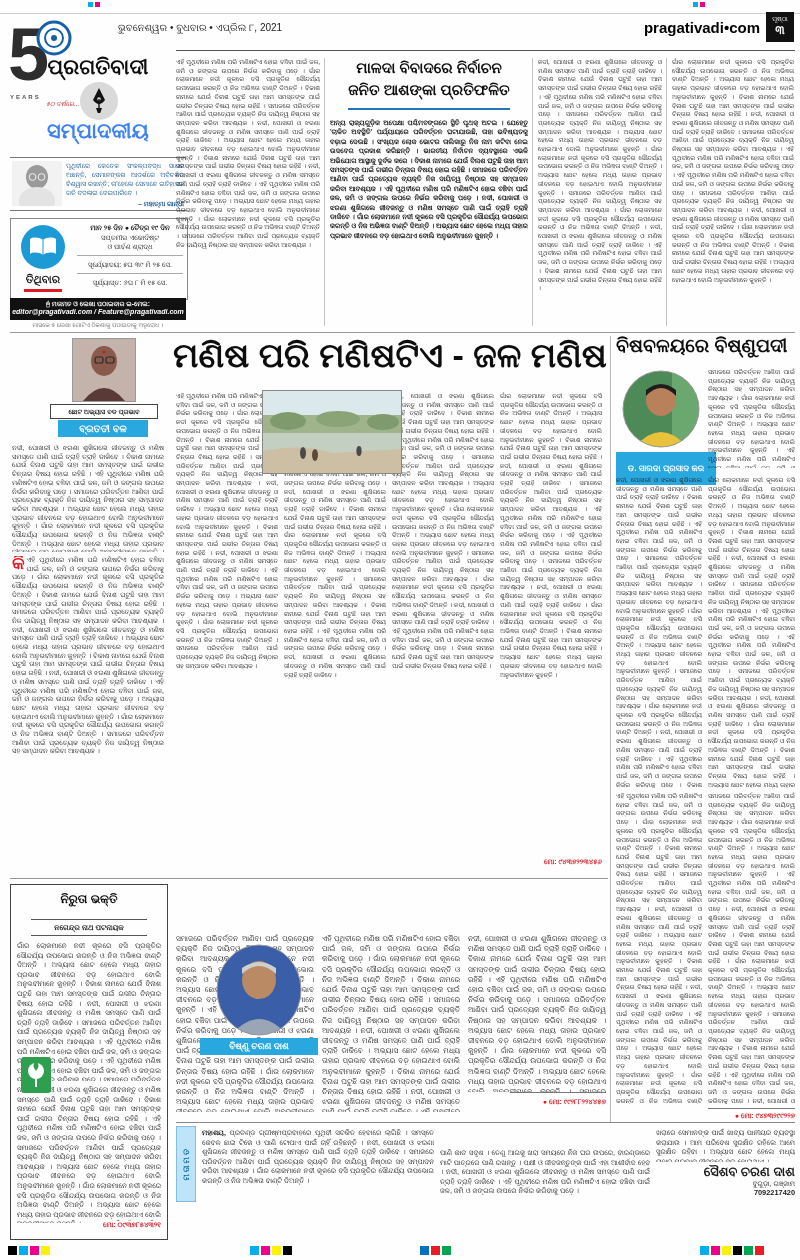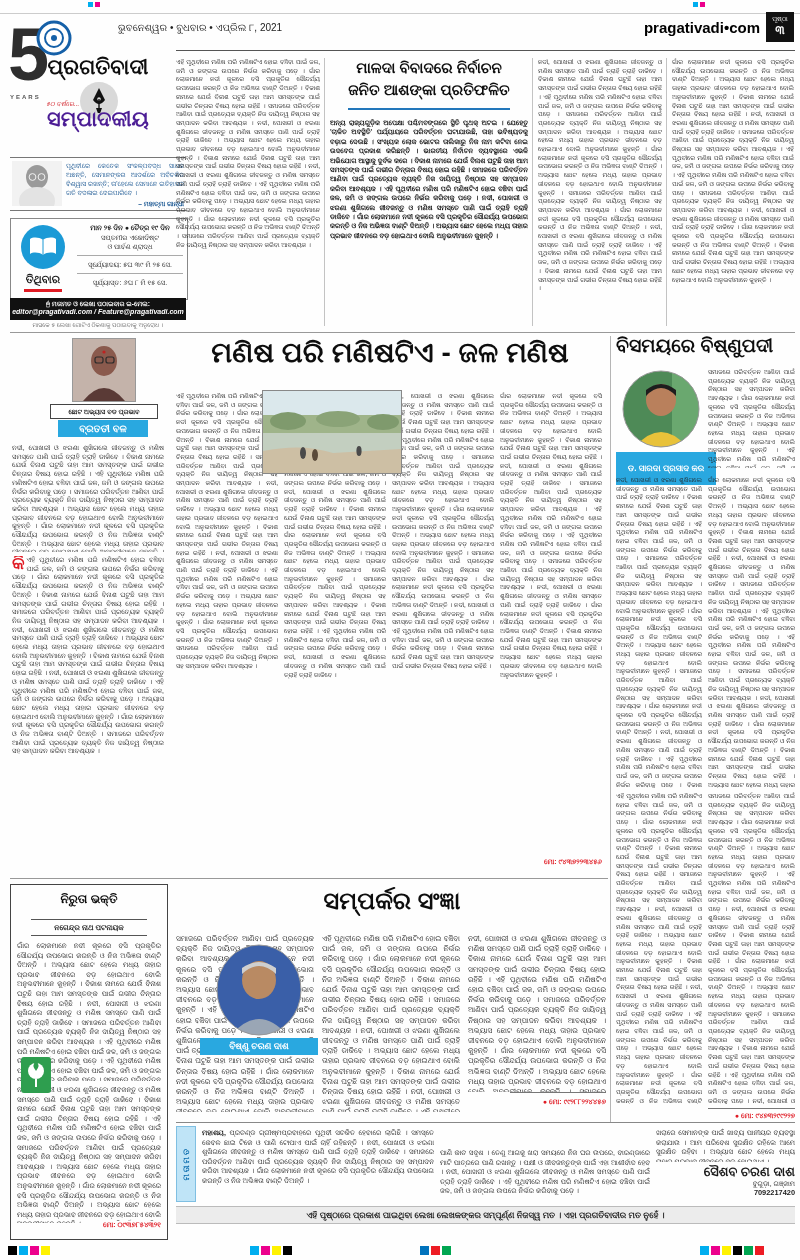--- a/index.html
+++ b/index.html
@@ -60,21 +60,21 @@
   <div class="abs" style="left:80px;top:82px;width:38px;height:38px;border-radius:50%;background:#d9d9d9;display:flex;align-items:center;justify-content:center;">
     <span>
       <svg width="22" height="26" viewBox="0 0 22 26">
         <path d="M11 0 L17 12 Q11 20 5 12 Z" fill="#111"></path>
         <circle cx="11" cy="11" r="1.8" fill="#d9d9d9"></circle>
         <path d="M11 11 L11 20" stroke="#111" stroke-width="1.4"></path>
         <path d="M8 20 L14 20 L12.2 25 L9.8 25 Z" fill="#111"></path>
       </svg>
     </span>
   </div>
-  <div class="headline center" style="left:10px;top:108px;width:176px;font-size:21px;color:#4c1d95;">ସମ୍ପାଦକୀୟ</div>
+  <div class="headline center" style="left:10px;top:120px;width:176px;font-size:21px;color:#3b82f6;">ସମ୍ପାଦକୀୟ</div>
 
   <div class="abs" style="left:10px;top:157px;width:176px;height:52px;border-top:1px solid #777;border-bottom:1px solid #777;">
     <span class="abs" style="left:2px;top:3px;">
       <svg width="50" height="45" viewBox="0 0 50 45">
         <rect width="50" height="45" fill="#f2f2f2"></rect>
         <ellipse cx="25" cy="16" rx="11" ry="12" fill="#9a9a9a"></ellipse>
         <ellipse cx="25" cy="40" rx="18" ry="14" fill="#e3e3e3"></ellipse>
         <circle cx="20.5" cy="16" r="3.4" fill="none" stroke="#f2f2f2" stroke-width="1"></circle>
         <circle cx="29.5" cy="16" r="3.4" fill="none" stroke="#f2f2f2" stroke-width="1"></circle>
       </svg>
@@ -134,21 +134,21 @@
       <circle cx="31" cy="13" r="1.6" fill="#c02020"></circle>
     </svg>
   </span>
   <div class="labelbox" style="left:50px;top:404px;width:106px;height:13px;">ଛୋଟ ଅଭ୍ୟାସ ବଡ ପ୍ରଭାବ</div>
   <div class="bluebox" style="left:58px;top:420px;width:90px;height:17px;font-size:10px;">ବ୍ରତତୀ ବଳ</div>
   <div class="body-txt" style="left:12px;top:444px;width:152px;height:108px;font-size:6.8px;">ନଦୀ, ପୋଖରୀ ଓ ଝରଣା ଶୁଖିଗଲେ ଜୀବଜନ୍ତୁ ଓ ମଣିଷ ସମସ୍ତେ ପାଣି ପାଇଁ ତ୍ରାହି ତ୍ରାହି ଡାକିବେ । ବିକାଶ ନାମରେ ଯେଉଁ ବିନାଶ ଘଟୁଛି ତାହା ଆମ ସମସ୍ତଙ୍କ ପାଇଁ ଗଭୀର ଚିନ୍ତାର ବିଷୟ ହୋଇ ରହିଛି । ଏହି ପୃଥିବୀରେ ମଣିଷ ପରି ମଣିଷଟିଏ ହୋଇ ବଞ୍ଚିବା ପାଇଁ ଜଳ, ଜମି ଓ ଜଙ୍ଗଲ ଉପରେ ନିର୍ଭର କରିବାକୁ ପଡ଼େ । ସମାଜରେ ପରିବର୍ତ୍ତନ ଆଣିବା ପାଇଁ ପ୍ରତ୍ୟେକ ବ୍ୟକ୍ତି ନିଜ ଦାୟିତ୍ୱ ନିଷ୍ଠାର ସହ ସମ୍ପାଦନ କରିବା ଆବଶ୍ୟକ । ଅଭ୍ୟାସ ଛୋଟ ହେଲେ ମଧ୍ୟ ତାହାର ପ୍ରଭାବ ଜୀବନରେ ବଡ଼ ହୋଇଥାଏ ବୋଲି ଅନୁଭବୀମାନେ କୁହନ୍ତି । ଗାଁର ଲୋକମାନେ ନଦୀ କୂଳରେ ବସି ପ୍ରକୃତିର ସୌନ୍ଦର୍ଯ୍ୟ ଉପଭୋଗ କରନ୍ତି ଓ ନିଜ ଅଭିଜ୍ଞତା ବାଣ୍ଟି ଦିଅନ୍ତି । ଅଭ୍ୟାସ ଛୋଟ ହେଲେ ମଧ୍ୟ ତାହାର ପ୍ରଭାବ ଜୀବନରେ ବଡ଼ ହୋଇଥାଏ ବୋଲି ଅନୁଭବୀମାନେ କୁହନ୍ତି । ସମାଜରେ ପରିବର୍ତ୍ତନ ଆଣିବା ପାଇଁ ପ୍ରତ୍ୟେକ ବ୍ୟକ୍ତି ନିଜ ଦାୟିତ୍ୱ ନିଷ୍ଠାର ସହ ସମ୍ପାଦନ କରିବା ଆବଶ୍ୟକ । ଗାଁର ଲୋକମାନେ ନଦୀ କୂଳରେ ବସି ପ୍ରକୃତିର ସୌନ୍ଦର୍ଯ୍ୟ ଉପଭୋଗ କରନ୍ତି ଓ ନିଜ ଅଭିଜ୍ଞତା ବାଣ୍ଟି ଦିଅନ୍ତି । ନଦୀ, ପୋଖରୀ ଓ ଝରଣା ଶୁଖିଗଲେ ଜୀବଜନ୍ତୁ ଓ ମଣିଷ ସମସ୍ତେ ପାଣି ପାଇଁ ତ୍ରାହି ତ୍ରାହି ଡାକିବେ । ଏହି ପୃଥିବୀରେ ମଣିଷ ପରି ମଣିଷଟିଏ ହୋଇ ବଞ୍ଚିବା ପାଇଁ ଜଳ, ଜମି ଓ ଜଙ୍ଗଲ ଉପରେ ନିର୍ଭର କରିବାକୁ ପଡ଼େ । ବିକାଶ ନାମରେ ଯେଉଁ ବିନାଶ ଘଟୁଛି ତାହା ଆମ ସମସ୍ତଙ୍କ ପାଇଁ ଗଭୀର ଚିନ୍ତାର ବିଷୟ ହୋଇ ରହିଛି ।</div>
   <div class="body-txt" style="left:12px;top:556px;width:152px;height:316px;font-size:6.8px;">
     <span class="dropcap">କି</span><span>ଏହି ପୃଥିବୀରେ ମଣିଷ ପରି ମଣିଷଟିଏ ହୋଇ ବଞ୍ଚିବା ପାଇଁ ଜଳ, ଜମି ଓ ଜଙ୍ଗଲ ଉପରେ ନିର୍ଭର କରିବାକୁ ପଡ଼େ । ଗାଁର ଲୋକମାନେ ନଦୀ କୂଳରେ ବସି ପ୍ରକୃତିର ସୌନ୍ଦର୍ଯ୍ୟ ଉପଭୋଗ କରନ୍ତି ଓ ନିଜ ଅଭିଜ୍ଞତା ବାଣ୍ଟି ଦିଅନ୍ତି । ବିକାଶ ନାମରେ ଯେଉଁ ବିନାଶ ଘଟୁଛି ତାହା ଆମ ସମସ୍ତଙ୍କ ପାଇଁ ଗଭୀର ଚିନ୍ତାର ବିଷୟ ହୋଇ ରହିଛି । ସମାଜରେ ପରିବର୍ତ୍ତନ ଆଣିବା ପାଇଁ ପ୍ରତ୍ୟେକ ବ୍ୟକ୍ତି ନିଜ ଦାୟିତ୍ୱ ନିଷ୍ଠାର ସହ ସମ୍ପାଦନ କରିବା ଆବଶ୍ୟକ । ନଦୀ, ପୋଖରୀ ଓ ଝରଣା ଶୁଖିଗଲେ ଜୀବଜନ୍ତୁ ଓ ମଣିଷ ସମସ୍ତେ ପାଣି ପାଇଁ ତ୍ରାହି ତ୍ରାହି ଡାକିବେ । ଅଭ୍ୟାସ ଛୋଟ ହେଲେ ମଧ୍ୟ ତାହାର ପ୍ରଭାବ ଜୀବନରେ ବଡ଼ ହୋଇଥାଏ ବୋଲି ଅନୁଭବୀମାନେ କୁହନ୍ତି । ବିକାଶ ନାମରେ ଯେଉଁ ବିନାଶ ଘଟୁଛି ତାହା ଆମ ସମସ୍ତଙ୍କ ପାଇଁ ଗଭୀର ଚିନ୍ତାର ବିଷୟ ହୋଇ ରହିଛି । ନଦୀ, ପୋଖରୀ ଓ ଝରଣା ଶୁଖିଗଲେ ଜୀବଜନ୍ତୁ ଓ ମଣିଷ ସମସ୍ତେ ପାଣି ପାଇଁ ତ୍ରାହି ତ୍ରାହି ଡାକିବେ । ଏହି ପୃଥିବୀରେ ମଣିଷ ପରି ମଣିଷଟିଏ ହୋଇ ବଞ୍ଚିବା ପାଇଁ ଜଳ, ଜମି ଓ ଜଙ୍ଗଲ ଉପରେ ନିର୍ଭର କରିବାକୁ ପଡ଼େ । ଅଭ୍ୟାସ ଛୋଟ ହେଲେ ମଧ୍ୟ ତାହାର ପ୍ରଭାବ ଜୀବନରେ ବଡ଼ ହୋଇଥାଏ ବୋଲି ଅନୁଭବୀମାନେ କୁହନ୍ତି । ଗାଁର ଲୋକମାନେ ନଦୀ କୂଳରେ ବସି ପ୍ରକୃତିର ସୌନ୍ଦର୍ଯ୍ୟ ଉପଭୋଗ କରନ୍ତି ଓ ନିଜ ଅଭିଜ୍ଞତା ବାଣ୍ଟି ଦିଅନ୍ତି । ସମାଜରେ ପରିବର୍ତ୍ତନ ଆଣିବା ପାଇଁ ପ୍ରତ୍ୟେକ ବ୍ୟକ୍ତି ନିଜ ଦାୟିତ୍ୱ ନିଷ୍ଠାର ସହ ସମ୍ପାଦନ କରିବା ଆବଶ୍ୟକ ।</span>
   </div>
 
-  <div class="headline center" style="left:170px;top:338px;width:440px;font-size:28px;">ମଣିଷ ପରି ମଣିଷଟିଏ - ଜଳ ମଣିଷ</div>
+  <div class="headline center" style="left:170px;top:338px;width:440px;font-size:34px;">ମଣିଷ ପରି ମଣିଷଟିଏ - ଜଳ ମଣିଷ</div>
   <div class="body-txt" style="left:176px;top:392px;width:102px;height:478px;">ଏହି ପୃଥିବୀରେ ମଣିଷ ପରି ମଣିଷଟିଏ ହୋଇ ବଞ୍ଚିବା ପାଇଁ ଜଳ, ଜମି ଓ ଜଙ୍ଗଲ ଉପରେ ନିର୍ଭର କରିବାକୁ ପଡ଼େ । ଗାଁର ଲୋକମାନେ ନଦୀ କୂଳରେ ବସି ପ୍ରକୃତିର ସୌନ୍ଦର୍ଯ୍ୟ ଉପଭୋଗ କରନ୍ତି ଓ ନିଜ ଅଭିଜ୍ଞତା ବାଣ୍ଟି ଦିଅନ୍ତି । ବିକାଶ ନାମରେ ଯେଉଁ ବିନାଶ ଘଟୁଛି ତାହା ଆମ ସମସ୍ତଙ୍କ ପାଇଁ ଗଭୀର ଚିନ୍ତାର ବିଷୟ ହୋଇ ରହିଛି । ସମାଜରେ ପରିବର୍ତ୍ତନ ଆଣିବା ପାଇଁ ପ୍ରତ୍ୟେକ ବ୍ୟକ୍ତି ନିଜ ଦାୟିତ୍ୱ ନିଷ୍ଠାର ସହ ସମ୍ପାଦନ କରିବା ଆବଶ୍ୟକ । ନଦୀ, ପୋଖରୀ ଓ ଝରଣା ଶୁଖିଗଲେ ଜୀବଜନ୍ତୁ ଓ ମଣିଷ ସମସ୍ତେ ପାଣି ପାଇଁ ତ୍ରାହି ତ୍ରାହି ଡାକିବେ । ଅଭ୍ୟାସ ଛୋଟ ହେଲେ ମଧ୍ୟ ତାହାର ପ୍ରଭାବ ଜୀବନରେ ବଡ଼ ହୋଇଥାଏ ବୋଲି ଅନୁଭବୀମାନେ କୁହନ୍ତି । ବିକାଶ ନାମରେ ଯେଉଁ ବିନାଶ ଘଟୁଛି ତାହା ଆମ ସମସ୍ତଙ୍କ ପାଇଁ ଗଭୀର ଚିନ୍ତାର ବିଷୟ ହୋଇ ରହିଛି । ନଦୀ, ପୋଖରୀ ଓ ଝରଣା ଶୁଖିଗଲେ ଜୀବଜନ୍ତୁ ଓ ମଣିଷ ସମସ୍ତେ ପାଣି ପାଇଁ ତ୍ରାହି ତ୍ରାହି ଡାକିବେ । ଏହି ପୃଥିବୀରେ ମଣିଷ ପରି ମଣିଷଟିଏ ହୋଇ ବଞ୍ଚିବା ପାଇଁ ଜଳ, ଜମି ଓ ଜଙ୍ଗଲ ଉପରେ ନିର୍ଭର କରିବାକୁ ପଡ଼େ । ଅଭ୍ୟାସ ଛୋଟ ହେଲେ ମଧ୍ୟ ତାହାର ପ୍ରଭାବ ଜୀବନରେ ବଡ଼ ହୋଇଥାଏ ବୋଲି ଅନୁଭବୀମାନେ କୁହନ୍ତି । ଗାଁର ଲୋକମାନେ ନଦୀ କୂଳରେ ବସି ପ୍ରକୃତିର ସୌନ୍ଦର୍ଯ୍ୟ ଉପଭୋଗ କରନ୍ତି ଓ ନିଜ ଅଭିଜ୍ଞତା ବାଣ୍ଟି ଦିଅନ୍ତି । ସମାଜରେ ପରିବର୍ତ୍ତନ ଆଣିବା ପାଇଁ ପ୍ରତ୍ୟେକ ବ୍ୟକ୍ତି ନିଜ ଦାୟିତ୍ୱ ନିଷ୍ଠାର ସହ ସମ୍ପାଦନ କରିବା ଆବଶ୍ୟକ ।</div>
   <div class="body-txt" style="left:284px;top:392px;width:102px;height:478px;">ସମାଜରେ ପରିବର୍ତ୍ତନ ଆଣିବା ପାଇଁ ପ୍ରତ୍ୟେକ ବ୍ୟକ୍ତି ନିଜ ଦାୟିତ୍ୱ ନିଷ୍ଠାର ସହ ସମ୍ପାଦନ କରିବା ଆବଶ୍ୟକ । ଗାଁର ଲୋକମାନେ ନଦୀ କୂଳରେ ବସି ପ୍ରକୃତିର ସୌନ୍ଦର୍ଯ୍ୟ ଉପଭୋଗ କରନ୍ତି ଓ ନିଜ ଅଭିଜ୍ଞତା ବାଣ୍ଟି ଦିଅନ୍ତି । ଅଭ୍ୟାସ ଛୋଟ ହେଲେ ମଧ୍ୟ ତାହାର ପ୍ରଭାବ ଜୀବନରେ ବଡ଼ ହୋଇଥାଏ ବୋଲି ଅନୁଭବୀମାନେ କୁହନ୍ତି । ଏହି ପୃଥିବୀରେ ମଣିଷ ପରି ମଣିଷଟିଏ ହୋଇ ବଞ୍ଚିବା ପାଇଁ ଜଳ, ଜମି ଓ ଜଙ୍ଗଲ ଉପରେ ନିର୍ଭର କରିବାକୁ ପଡ଼େ । ନଦୀ, ପୋଖରୀ ଓ ଝରଣା ଶୁଖିଗଲେ ଜୀବଜନ୍ତୁ ଓ ମଣିଷ ସମସ୍ତେ ପାଣି ପାଇଁ ତ୍ରାହି ତ୍ରାହି ଡାକିବେ । ବିକାଶ ନାମରେ ଯେଉଁ ବିନାଶ ଘଟୁଛି ତାହା ଆମ ସମସ୍ତଙ୍କ ପାଇଁ ଗଭୀର ଚିନ୍ତାର ବିଷୟ ହୋଇ ରହିଛି । ଗାଁର ଲୋକମାନେ ନଦୀ କୂଳରେ ବସି ପ୍ରକୃତିର ସୌନ୍ଦର୍ଯ୍ୟ ଉପଭୋଗ କରନ୍ତି ଓ ନିଜ ଅଭିଜ୍ଞତା ବାଣ୍ଟି ଦିଅନ୍ତି । ଅଭ୍ୟାସ ଛୋଟ ହେଲେ ମଧ୍ୟ ତାହାର ପ୍ରଭାବ ଜୀବନରେ ବଡ଼ ହୋଇଥାଏ ବୋଲି ଅନୁଭବୀମାନେ କୁହନ୍ତି । ସମାଜରେ ପରିବର୍ତ୍ତନ ଆଣିବା ପାଇଁ ପ୍ରତ୍ୟେକ ବ୍ୟକ୍ତି ନିଜ ଦାୟିତ୍ୱ ନିଷ୍ଠାର ସହ ସମ୍ପାଦନ କରିବା ଆବଶ୍ୟକ । ବିକାଶ ନାମରେ ଯେଉଁ ବିନାଶ ଘଟୁଛି ତାହା ଆମ ସମସ୍ତଙ୍କ ପାଇଁ ଗଭୀର ଚିନ୍ତାର ବିଷୟ ହୋଇ ରହିଛି । ଏହି ପୃଥିବୀରେ ମଣିଷ ପରି ମଣିଷଟିଏ ହୋଇ ବଞ୍ଚିବା ପାଇଁ ଜଳ, ଜମି ଓ ଜଙ୍ଗଲ ଉପରେ ନିର୍ଭର କରିବାକୁ ପଡ଼େ । ନଦୀ, ପୋଖରୀ ଓ ଝରଣା ଶୁଖିଗଲେ ଜୀବଜନ୍ତୁ ଓ ମଣିଷ ସମସ୍ତେ ପାଣି ପାଇଁ ତ୍ରାହି ତ୍ରାହି ଡାକିବେ ।</div>
   <div class="body-txt" style="left:392px;top:392px;width:102px;height:478px;">ନଦୀ, ପୋଖରୀ ଓ ଝରଣା ଶୁଖିଗଲେ ଜୀବଜନ୍ତୁ ଓ ମଣିଷ ସମସ୍ତେ ପାଣି ପାଇଁ ତ୍ରାହି ତ୍ରାହି ଡାକିବେ । ବିକାଶ ନାମରେ ଯେଉଁ ବିନାଶ ଘଟୁଛି ତାହା ଆମ ସମସ୍ତଙ୍କ ପାଇଁ ଗଭୀର ଚିନ୍ତାର ବିଷୟ ହୋଇ ରହିଛି । ଏହି ପୃଥିବୀରେ ମଣିଷ ପରି ମଣିଷଟିଏ ହୋଇ ବଞ୍ଚିବା ପାଇଁ ଜଳ, ଜମି ଓ ଜଙ୍ଗଲ ଉପରେ ନିର୍ଭର କରିବାକୁ ପଡ଼େ । ସମାଜରେ ପରିବର୍ତ୍ତନ ଆଣିବା ପାଇଁ ପ୍ରତ୍ୟେକ ବ୍ୟକ୍ତି ନିଜ ଦାୟିତ୍ୱ ନିଷ୍ଠାର ସହ ସମ୍ପାଦନ କରିବା ଆବଶ୍ୟକ । ଅଭ୍ୟାସ ଛୋଟ ହେଲେ ମଧ୍ୟ ତାହାର ପ୍ରଭାବ ଜୀବନରେ ବଡ଼ ହୋଇଥାଏ ବୋଲି ଅନୁଭବୀମାନେ କୁହନ୍ତି । ଗାଁର ଲୋକମାନେ ନଦୀ କୂଳରେ ବସି ପ୍ରକୃତିର ସୌନ୍ଦର୍ଯ୍ୟ ଉପଭୋଗ କରନ୍ତି ଓ ନିଜ ଅଭିଜ୍ଞତା ବାଣ୍ଟି ଦିଅନ୍ତି । ଅଭ୍ୟାସ ଛୋଟ ହେଲେ ମଧ୍ୟ ତାହାର ପ୍ରଭାବ ଜୀବନରେ ବଡ଼ ହୋଇଥାଏ ବୋଲି ଅନୁଭବୀମାନେ କୁହନ୍ତି । ସମାଜରେ ପରିବର୍ତ୍ତନ ଆଣିବା ପାଇଁ ପ୍ରତ୍ୟେକ ବ୍ୟକ୍ତି ନିଜ ଦାୟିତ୍ୱ ନିଷ୍ଠାର ସହ ସମ୍ପାଦନ କରିବା ଆବଶ୍ୟକ । ଗାଁର ଲୋକମାନେ ନଦୀ କୂଳରେ ବସି ପ୍ରକୃତିର ସୌନ୍ଦର୍ଯ୍ୟ ଉପଭୋଗ କରନ୍ତି ଓ ନିଜ ଅଭିଜ୍ଞତା ବାଣ୍ଟି ଦିଅନ୍ତି । ନଦୀ, ପୋଖରୀ ଓ ଝରଣା ଶୁଖିଗଲେ ଜୀବଜନ୍ତୁ ଓ ମଣିଷ ସମସ୍ତେ ପାଣି ପାଇଁ ତ୍ରାହି ତ୍ରାହି ଡାକିବେ । ଏହି ପୃଥିବୀରେ ମଣିଷ ପରି ମଣିଷଟିଏ ହୋଇ ବଞ୍ଚିବା ପାଇଁ ଜଳ, ଜମି ଓ ଜଙ୍ଗଲ ଉପରେ ନିର୍ଭର କରିବାକୁ ପଡ଼େ । ବିକାଶ ନାମରେ ଯେଉଁ ବିନାଶ ଘଟୁଛି ତାହା ଆମ ସମସ୍ତଙ୍କ ପାଇଁ ଗଭୀର ଚିନ୍ତାର ବିଷୟ ହୋଇ ରହିଛି ।</div>
   <div class="body-txt" style="left:500px;top:392px;width:102px;height:478px;">ଗାଁର ଲୋକମାନେ ନଦୀ କୂଳରେ ବସି ପ୍ରକୃତିର ସୌନ୍ଦର୍ଯ୍ୟ ଉପଭୋଗ କରନ୍ତି ଓ ନିଜ ଅଭିଜ୍ଞତା ବାଣ୍ଟି ଦିଅନ୍ତି । ଅଭ୍ୟାସ ଛୋଟ ହେଲେ ମଧ୍ୟ ତାହାର ପ୍ରଭାବ ଜୀବନରେ ବଡ଼ ହୋଇଥାଏ ବୋଲି ଅନୁଭବୀମାନେ କୁହନ୍ତି । ବିକାଶ ନାମରେ ଯେଉଁ ବିନାଶ ଘଟୁଛି ତାହା ଆମ ସମସ୍ତଙ୍କ ପାଇଁ ଗଭୀର ଚିନ୍ତାର ବିଷୟ ହୋଇ ରହିଛି । ନଦୀ, ପୋଖରୀ ଓ ଝରଣା ଶୁଖିଗଲେ ଜୀବଜନ୍ତୁ ଓ ମଣିଷ ସମସ୍ତେ ପାଣି ପାଇଁ ତ୍ରାହି ତ୍ରାହି ଡାକିବେ । ସମାଜରେ ପରିବର୍ତ୍ତନ ଆଣିବା ପାଇଁ ପ୍ରତ୍ୟେକ ବ୍ୟକ୍ତି ନିଜ ଦାୟିତ୍ୱ ନିଷ୍ଠାର ସହ ସମ୍ପାଦନ କରିବା ଆବଶ୍ୟକ । ଏହି ପୃଥିବୀରେ ମଣିଷ ପରି ମଣିଷଟିଏ ହୋଇ ବଞ୍ଚିବା ପାଇଁ ଜଳ, ଜମି ଓ ଜଙ୍ଗଲ ଉପରେ ନିର୍ଭର କରିବାକୁ ପଡ଼େ । ଏହି ପୃଥିବୀରେ ମଣିଷ ପରି ମଣିଷଟିଏ ହୋଇ ବଞ୍ଚିବା ପାଇଁ ଜଳ, ଜମି ଓ ଜଙ୍ଗଲ ଉପରେ ନିର୍ଭର କରିବାକୁ ପଡ଼େ । ସମାଜରେ ପରିବର୍ତ୍ତନ ଆଣିବା ପାଇଁ ପ୍ରତ୍ୟେକ ବ୍ୟକ୍ତି ନିଜ ଦାୟିତ୍ୱ ନିଷ୍ଠାର ସହ ସମ୍ପାଦନ କରିବା ଆବଶ୍ୟକ । ନଦୀ, ପୋଖରୀ ଓ ଝରଣା ଶୁଖିଗଲେ ଜୀବଜନ୍ତୁ ଓ ମଣିଷ ସମସ୍ତେ ପାଣି ପାଇଁ ତ୍ରାହି ତ୍ରାହି ଡାକିବେ । ଗାଁର ଲୋକମାନେ ନଦୀ କୂଳରେ ବସି ପ୍ରକୃତିର ସୌନ୍ଦର୍ଯ୍ୟ ଉପଭୋଗ କରନ୍ତି ଓ ନିଜ ଅଭିଜ୍ଞତା ବାଣ୍ଟି ଦିଅନ୍ତି । ବିକାଶ ନାମରେ ଯେଉଁ ବିନାଶ ଘଟୁଛି ତାହା ଆମ ସମସ୍ତଙ୍କ ପାଇଁ ଗଭୀର ଚିନ୍ତାର ବିଷୟ ହୋଇ ରହିଛି । ଅଭ୍ୟାସ ଛୋଟ ହେଲେ ମଧ୍ୟ ତାହାର ପ୍ରଭାବ ଜୀବନରେ ବଡ଼ ହୋଇଥାଏ ବୋଲି ଅନୁଭବୀମାନେ କୁହନ୍ତି ।</div>
   <span class="abs" style="left:262px;top:390px;border:1px solid #888;background:#fff;">
     <svg width="138" height="82" viewBox="0 0 138 82">
       <rect width="138" height="30" fill="#dbe8ec"></rect>
       <rect y="24" width="138" height="20" fill="#9fb48a"></rect>
       <ellipse cx="25" cy="30" rx="18" ry="9" fill="#7f9a6d"></ellipse>
       <ellipse cx="75" cy="28" rx="22" ry="8" fill="#8aa377"></ellipse>
@@ -157,21 +157,21 @@
       <path d="M0 60 Q40 52 70 62 L138 58 L138 82 L0 82 Z" fill="#cdbfa4"></path>
       <ellipse cx="40" cy="62" rx="3" ry="6" fill="#4a4a4a"></ellipse>
       <ellipse cx="52" cy="64" rx="3" ry="6" fill="#5a4a3a"></ellipse>
       <ellipse cx="96" cy="60" rx="2.6" ry="5" fill="#4a4a4a"></ellipse>
     </svg>
   </span>
   <div class="phone" style="left:500px;top:858px;width:102px;">ମୋ: ୯୪୩୭୨୨୩୪୫୬</div>
 
   <div class="vr" style="left:610px;top:336px;height:786px;background:#b5b5b5"></div>
 
-  <div class="headline" style="left:616px;top:336px;width:180px;font-size:19px;">ବିସମୟରେ ବିଷ୍ଣୁପଦୀ</div>
+  <div class="headline" style="left:616px;top:336px;width:180px;font-size:19px;">ବିଷବଳୟରେ ବିଷ୍ଣୁପଦୀ</div>
   <span class="abs" style="left:622px;top:370px;">
     <svg width="78" height="78" viewBox="0 0 78 78">
       <defs>
           <clipPath id="cp1">
             <circle cx="39" cy="39" r="38"></circle>
           </clipPath>
         </defs>
       <g clip-path="url(#cp1)">
         <rect width="78" height="78" fill="#4e8a57"></rect>
         <rect x="50" width="28" height="78" fill="#6aa86f"></rect>
@@ -204,21 +204,20 @@
       <svg width="30" height="36" viewBox="0 0 30 36">
         <rect width="30" height="36" rx="3" fill="#2e9e4f"></rect>
         <circle cx="15" cy="14" r="8" fill="#ffffff"></circle>
         <path d="M15 22 L15 30" stroke="#fff" stroke-width="2"></path>
         <path d="M15 14 Q10 8 15 4 Q20 8 15 14" fill="#2e9e4f"></path>
       </svg>
     </span>
     <div class="phone" style="left:70px;top:336px;width:80px;">ମୋ: ୦୯୩୭୮୫୪୩୨୧</div>
   </div>
 
-  <div class="headline center" style="left:176px;top:888px;width:432px;font-size:24px;">ସମ୍ପର୍କର ସଂଜ୍ଞା</div>
   <div class="body-txt sz74" style="left:176px;top:934px;width:138px;height:178px;">ସମାଜରେ ପରିବର୍ତ୍ତନ ଆଣିବା ପାଇଁ ପ୍ରତ୍ୟେକ ବ୍ୟକ୍ତି ନିଜ ଦାୟିତ୍ୱ ନିଷ୍ଠାର ସହ ସମ୍ପାଦନ କରିବା ଆବଶ୍ୟକ । ଗାଁର ଲୋକମାନେ ନଦୀ କୂଳରେ ବସି ପ୍ରକୃତିର ସୌନ୍ଦର୍ଯ୍ୟ ଉପଭୋଗ କରନ୍ତି ଓ ନିଜ ଅଭିଜ୍ଞତା ବାଣ୍ଟି ଦିଅନ୍ତି । ଅଭ୍ୟାସ ଛୋଟ ହେଲେ ମଧ୍ୟ ତାହାର ପ୍ରଭାବ ଜୀବନରେ ବଡ଼ ହୋଇଥାଏ ବୋଲି ଅନୁଭବୀମାନେ କୁହନ୍ତି । ଏହି ପୃଥିବୀରେ ମଣିଷ ପରି ମଣିଷଟିଏ ହୋଇ ବଞ୍ଚିବା ପାଇଁ ଜଳ, ଜମି ଓ ଜଙ୍ଗଲ ଉପରେ ନିର୍ଭର କରିବାକୁ ପଡ଼େ । ନଦୀ, ପୋଖରୀ ଓ ଝରଣା ଶୁଖିଗଲେ ଜୀବଜନ୍ତୁ ଓ ମଣିଷ ସମସ୍ତେ ପାଣି ପାଇଁ ତ୍ରାହି ତ୍ରାହି ଡାକିବେ । ବିକାଶ ନାମରେ ଯେଉଁ ବିନାଶ ଘଟୁଛି ତାହା ଆମ ସମସ୍ତଙ୍କ ପାଇଁ ଗଭୀର ଚିନ୍ତାର ବିଷୟ ହୋଇ ରହିଛି । ଗାଁର ଲୋକମାନେ ନଦୀ କୂଳରେ ବସି ପ୍ରକୃତିର ସୌନ୍ଦର୍ଯ୍ୟ ଉପଭୋଗ କରନ୍ତି ଓ ନିଜ ଅଭିଜ୍ଞତା ବାଣ୍ଟି ଦିଅନ୍ତି । ଅଭ୍ୟାସ ଛୋଟ ହେଲେ ମଧ୍ୟ ତାହାର ପ୍ରଭାବ ଜୀବନରେ ବଡ଼ ହୋଇଥାଏ ବୋଲି ଅନୁଭବୀମାନେ କୁହନ୍ତି । ସମାଜରେ ପରିବର୍ତ୍ତନ ଆଣିବା ପାଇଁ ପ୍ରତ୍ୟେକ ବ୍ୟକ୍ତି ନିଜ ଦାୟିତ୍ୱ ନିଷ୍ଠାର ସହ ସମ୍ପାଦନ କରିବା ଆବଶ୍ୟକ । ବିକାଶ ନାମରେ ଯେଉଁ ବିନାଶ ଘଟୁଛି ତାହା ଆମ ସମସ୍ତଙ୍କ ପାଇଁ ଗଭୀର ଚିନ୍ତାର ବିଷୟ ହୋଇ ରହିଛି । ଏହି ପୃଥିବୀରେ ମଣିଷ ପରି ମଣିଷଟିଏ ହୋଇ ବଞ୍ଚିବା ପାଇଁ ଜଳ, ଜମି ଓ ଜଙ୍ଗଲ ଉପରେ ନିର୍ଭର କରିବାକୁ ପଡ଼େ । ନଦୀ, ପୋଖରୀ ଓ ଝରଣା ଶୁଖିଗଲେ ଜୀବଜନ୍ତୁ ଓ ମଣିଷ ସମସ୍ତେ ପାଣି ପାଇଁ ତ୍ରାହି ତ୍ରାହି ଡାକିବେ ।</div>
   <div class="body-txt sz74" style="left:322px;top:934px;width:138px;height:178px;">ଏହି ପୃଥିବୀରେ ମଣିଷ ପରି ମଣିଷଟିଏ ହୋଇ ବଞ୍ଚିବା ପାଇଁ ଜଳ, ଜମି ଓ ଜଙ୍ଗଲ ଉପରେ ନିର୍ଭର କରିବାକୁ ପଡ଼େ । ଗାଁର ଲୋକମାନେ ନଦୀ କୂଳରେ ବସି ପ୍ରକୃତିର ସୌନ୍ଦର୍ଯ୍ୟ ଉପଭୋଗ କରନ୍ତି ଓ ନିଜ ଅଭିଜ୍ଞତା ବାଣ୍ଟି ଦିଅନ୍ତି । ବିକାଶ ନାମରେ ଯେଉଁ ବିନାଶ ଘଟୁଛି ତାହା ଆମ ସମସ୍ତଙ୍କ ପାଇଁ ଗଭୀର ଚିନ୍ତାର ବିଷୟ ହୋଇ ରହିଛି । ସମାଜରେ ପରିବର୍ତ୍ତନ ଆଣିବା ପାଇଁ ପ୍ରତ୍ୟେକ ବ୍ୟକ୍ତି ନିଜ ଦାୟିତ୍ୱ ନିଷ୍ଠାର ସହ ସମ୍ପାଦନ କରିବା ଆବଶ୍ୟକ । ନଦୀ, ପୋଖରୀ ଓ ଝରଣା ଶୁଖିଗଲେ ଜୀବଜନ୍ତୁ ଓ ମଣିଷ ସମସ୍ତେ ପାଣି ପାଇଁ ତ୍ରାହି ତ୍ରାହି ଡାକିବେ । ଅଭ୍ୟାସ ଛୋଟ ହେଲେ ମଧ୍ୟ ତାହାର ପ୍ରଭାବ ଜୀବନରେ ବଡ଼ ହୋଇଥାଏ ବୋଲି ଅନୁଭବୀମାନେ କୁହନ୍ତି । ବିକାଶ ନାମରେ ଯେଉଁ ବିନାଶ ଘଟୁଛି ତାହା ଆମ ସମସ୍ତଙ୍କ ପାଇଁ ଗଭୀର ଚିନ୍ତାର ବିଷୟ ହୋଇ ରହିଛି । ନଦୀ, ପୋଖରୀ ଓ ଝରଣା ଶୁଖିଗଲେ ଜୀବଜନ୍ତୁ ଓ ମଣିଷ ସମସ୍ତେ ପାଣି ପାଇଁ ତ୍ରାହି ତ୍ରାହି ଡାକିବେ । ଏହି ପୃଥିବୀରେ ମଣିଷ ପରି ମଣିଷଟିଏ ହୋଇ ବଞ୍ଚିବା ପାଇଁ ଜଳ, ଜମି ଓ ଜଙ୍ଗଲ ଉପରେ ନିର୍ଭର କରିବାକୁ ପଡ଼େ । ଅଭ୍ୟାସ ଛୋଟ ହେଲେ ମଧ୍ୟ ତାହାର ପ୍ରଭାବ ଜୀବନରେ ବଡ଼ ହୋଇଥାଏ ବୋଲି ଅନୁଭବୀମାନେ କୁହନ୍ତି । ଗାଁର ଲୋକମାନେ ନଦୀ କୂଳରେ ବସି ପ୍ରକୃତିର ସୌନ୍ଦର୍ଯ୍ୟ ଉପଭୋଗ କରନ୍ତି ଓ ନିଜ ଅଭିଜ୍ଞତା ବାଣ୍ଟି ଦିଅନ୍ତି । ସମାଜରେ ପରିବର୍ତ୍ତନ ଆଣିବା ପାଇଁ ପ୍ରତ୍ୟେକ ବ୍ୟକ୍ତି ନିଜ ଦାୟିତ୍ୱ ନିଷ୍ଠାର ସହ ସମ୍ପାଦନ କରିବା ଆବଶ୍ୟକ ।</div>
   <div class="body-txt sz74" style="left:468px;top:934px;width:138px;height:158px;">ନଦୀ, ପୋଖରୀ ଓ ଝରଣା ଶୁଖିଗଲେ ଜୀବଜନ୍ତୁ ଓ ମଣିଷ ସମସ୍ତେ ପାଣି ପାଇଁ ତ୍ରାହି ତ୍ରାହି ଡାକିବେ । ବିକାଶ ନାମରେ ଯେଉଁ ବିନାଶ ଘଟୁଛି ତାହା ଆମ ସମସ୍ତଙ୍କ ପାଇଁ ଗଭୀର ଚିନ୍ତାର ବିଷୟ ହୋଇ ରହିଛି । ଏହି ପୃଥିବୀରେ ମଣିଷ ପରି ମଣିଷଟିଏ ହୋଇ ବଞ୍ଚିବା ପାଇଁ ଜଳ, ଜମି ଓ ଜଙ୍ଗଲ ଉପରେ ନିର୍ଭର କରିବାକୁ ପଡ଼େ । ସମାଜରେ ପରିବର୍ତ୍ତନ ଆଣିବା ପାଇଁ ପ୍ରତ୍ୟେକ ବ୍ୟକ୍ତି ନିଜ ଦାୟିତ୍ୱ ନିଷ୍ଠାର ସହ ସମ୍ପାଦନ କରିବା ଆବଶ୍ୟକ । ଅଭ୍ୟାସ ଛୋଟ ହେଲେ ମଧ୍ୟ ତାହାର ପ୍ରଭାବ ଜୀବନରେ ବଡ଼ ହୋଇଥାଏ ବୋଲି ଅନୁଭବୀମାନେ କୁହନ୍ତି । ଗାଁର ଲୋକମାନେ ନଦୀ କୂଳରେ ବସି ପ୍ରକୃତିର ସୌନ୍ଦର୍ଯ୍ୟ ଉପଭୋଗ କରନ୍ତି ଓ ନିଜ ଅଭିଜ୍ଞତା ବାଣ୍ଟି ଦିଅନ୍ତି । ଅଭ୍ୟାସ ଛୋଟ ହେଲେ ମଧ୍ୟ ତାହାର ପ୍ରଭାବ ଜୀବନରେ ବଡ଼ ହୋଇଥାଏ ବୋଲି ଅନୁଭବୀମାନେ କୁହନ୍ତି । ସମାଜରେ ପରିବର୍ତ୍ତନ ଆଣିବା ପାଇଁ ପ୍ରତ୍ୟେକ ବ୍ୟକ୍ତି ନିଜ ଦାୟିତ୍ୱ ନିଷ୍ଠାର ସହ ସମ୍ପାଦନ କରିବା ଆବଶ୍ୟକ । ଗାଁର ଲୋକମାନେ ନଦୀ କୂଳରେ ବସି ପ୍ରକୃତିର ସୌନ୍ଦର୍ଯ୍ୟ ଉପଭୋଗ କରନ୍ତି ଓ ନିଜ ଅଭିଜ୍ଞତା ବାଣ୍ଟି ଦିଅନ୍ତି । ନଦୀ, ପୋଖରୀ ଓ ଝରଣା ଶୁଖିଗଲେ ଜୀବଜନ୍ତୁ ଓ ମଣିଷ ସମସ୍ତେ ପାଣି ପାଇଁ ତ୍ରାହି ତ୍ରାହି ଡାକିବେ । ଏହି ପୃଥିବୀରେ ମଣିଷ ପରି ମଣିଷଟିଏ ହୋଇ ବଞ୍ଚିବା ପାଇଁ ଜଳ, ଜମି ଓ ଜଙ୍ଗଲ ଉପରେ ନିର୍ଭର କରିବାକୁ ପଡ଼େ । ବିକାଶ ନାମରେ ଯେଉଁ ବିନାଶ ଘଟୁଛି ତାହା ଆମ ସମସ୍ତଙ୍କ ପାଇଁ ଗଭୀର ଚିନ୍ତାର ବିଷୟ ହୋଇ ରହିଛି ।</div>
   <span class="abs" style="left:216px;top:944px;">
     <svg width="86" height="92" viewBox="0 0 86 92">
       <defs>
           <clipPath id="cp2">
             <ellipse cx="43" cy="46" rx="42" ry="45"></ellipse>
           </clipPath>
         </defs>
@@ -244,21 +243,20 @@
     <span>ପ୍ରଚଣ୍ଡ ଗ୍ରୀଷ୍ମପ୍ରବାହରେ ପୃଥିବୀ ସଚକିତ ହେବାରେ ଲାଗିଛି । ସମସ୍ତେ କେବଳ ଛାଇ ଟିକେ ଓ ପାଣି ଟୋପାଏ ପାଇଁ ଚାହିଁ ରହିଛନ୍ତି । ନଦୀ, ପୋଖରୀ ଓ ଝରଣା ଶୁଖିଗଲେ ଜୀବଜନ୍ତୁ ଓ ମଣିଷ ସମସ୍ତେ ପାଣି ପାଇଁ ତ୍ରାହି ତ୍ରାହି ଡାକିବେ । ସମାଜରେ ପରିବର୍ତ୍ତନ ଆଣିବା ପାଇଁ ପ୍ରତ୍ୟେକ ବ୍ୟକ୍ତି ନିଜ ଦାୟିତ୍ୱ ନିଷ୍ଠାର ସହ ସମ୍ପାଦନ କରିବା ଆବଶ୍ୟକ । ଗାଁର ଲୋକମାନେ ନଦୀ କୂଳରେ ବସି ପ୍ରକୃତିର ସୌନ୍ଦର୍ଯ୍ୟ ଉପଭୋଗ କରନ୍ତି ଓ ନିଜ ଅଭିଜ୍ଞତା ବାଣ୍ଟି ଦିଅନ୍ତି ।</span>
   </div>
   <div class="body-txt sz7" style="left:440px;top:1148px;width:210px;height:50px;">ପାଣି କାଚ ସଦୃଶ । ତେଣୁ ଆଗକୁ ଖରା ସମୟରେ ନିଜ ଘର ଉପରେ, ବାରଣ୍ଡାରେ ମାଟି ପାତ୍ରରେ ପାଣି ରଖନ୍ତୁ । ପକ୍ଷୀ ଓ ଜୀବଜନ୍ତୁଙ୍କ ପାଇଁ ଏହା ଆଶୀର୍ବାଦ ହେବ । ନଦୀ, ପୋଖରୀ ଓ ଝରଣା ଶୁଖିଗଲେ ଜୀବଜନ୍ତୁ ଓ ମଣିଷ ସମସ୍ତେ ପାଣି ପାଇଁ ତ୍ରାହି ତ୍ରାହି ଡାକିବେ । ଏହି ପୃଥିବୀରେ ମଣିଷ ପରି ମଣିଷଟିଏ ହୋଇ ବଞ୍ଚିବା ପାଇଁ ଜଳ, ଜମି ଓ ଜଙ୍ଗଲ ଉପରେ ନିର୍ଭର କରିବାକୁ ପଡ଼େ ।</div>
   <div class="body-txt sz7" style="left:656px;top:1128px;width:139px;height:34px;">ଖରାରେ ସେମାନଙ୍କ ପାଇଁ ଖାଦ୍ୟ ପାନୀୟର ବ୍ୟବସ୍ଥା କରାଯାଉ । ଆମ ପରିବେଶ ସୁରକ୍ଷିତ ରହିଲେ ଆମେ ସୁରକ୍ଷିତ ରହିବା । ଅଭ୍ୟାସ ଛୋଟ ହେଲେ ମଧ୍ୟ ତାହାର ପ୍ରଭାବ ଜୀବନରେ ବଡ଼ ହୋଇଥାଏ ।</div>
   <div class="abs" style="left:656px;top:1164px;width:139px;text-align:right;">
     <div style="font-size:13px;font-weight:bold;">ସୈଶବ ଚରଣ ଦାଶ</div>
     <div style="font-size:7px;">ବୁଗୁଡ଼ା, ଗଞ୍ଜାମ</div>
     <div style="font-size:7.4px;font-weight:bold;">7092217420</div>
   </div>
 
-  <div class="abs center" style="left:176px;top:1206px;width:619px;height:16px;background:#ececec;border-top:1px solid #bbb;border-bottom:1px solid #bbb;font-size:8.5px;font-weight:bold;color:#222;line-height:16px;">ଏହି ପୃଷ୍ଠାରେ ପ୍ରକାଶ ପାଇଥିବା ଲେଖା ଲେଖକଙ୍କର ସମ୍ପୂର୍ଣ୍ଣ ନିଜସ୍ୱ ମତ । ଏହା ପ୍ରଗତିବାଦୀର ମତ ନୁହେଁ ।</div>
 
   <div class="mark" style="left:8px;top:1246px;background:#000"></div>
   <div class="mark" style="left:19px;top:1246px;background:#00aeef"></div>
   <div class="mark" style="left:30px;top:1246px;background:#ec008c"></div>
   <div class="mark" style="left:41px;top:1246px;background:#fff200"></div>
   <div class="mark" style="left:250px;top:1246px;background:#00aeef"></div>
   <div class="mark" style="left:261px;top:1246px;background:#ec008c"></div>
   <div class="mark" style="left:272px;top:1246px;background:#fff200"></div>
   <div class="mark" style="left:283px;top:1246px;background:#000"></div>
   <div class="mark" style="left:420px;top:1246px;background:#0072bc"></div>

